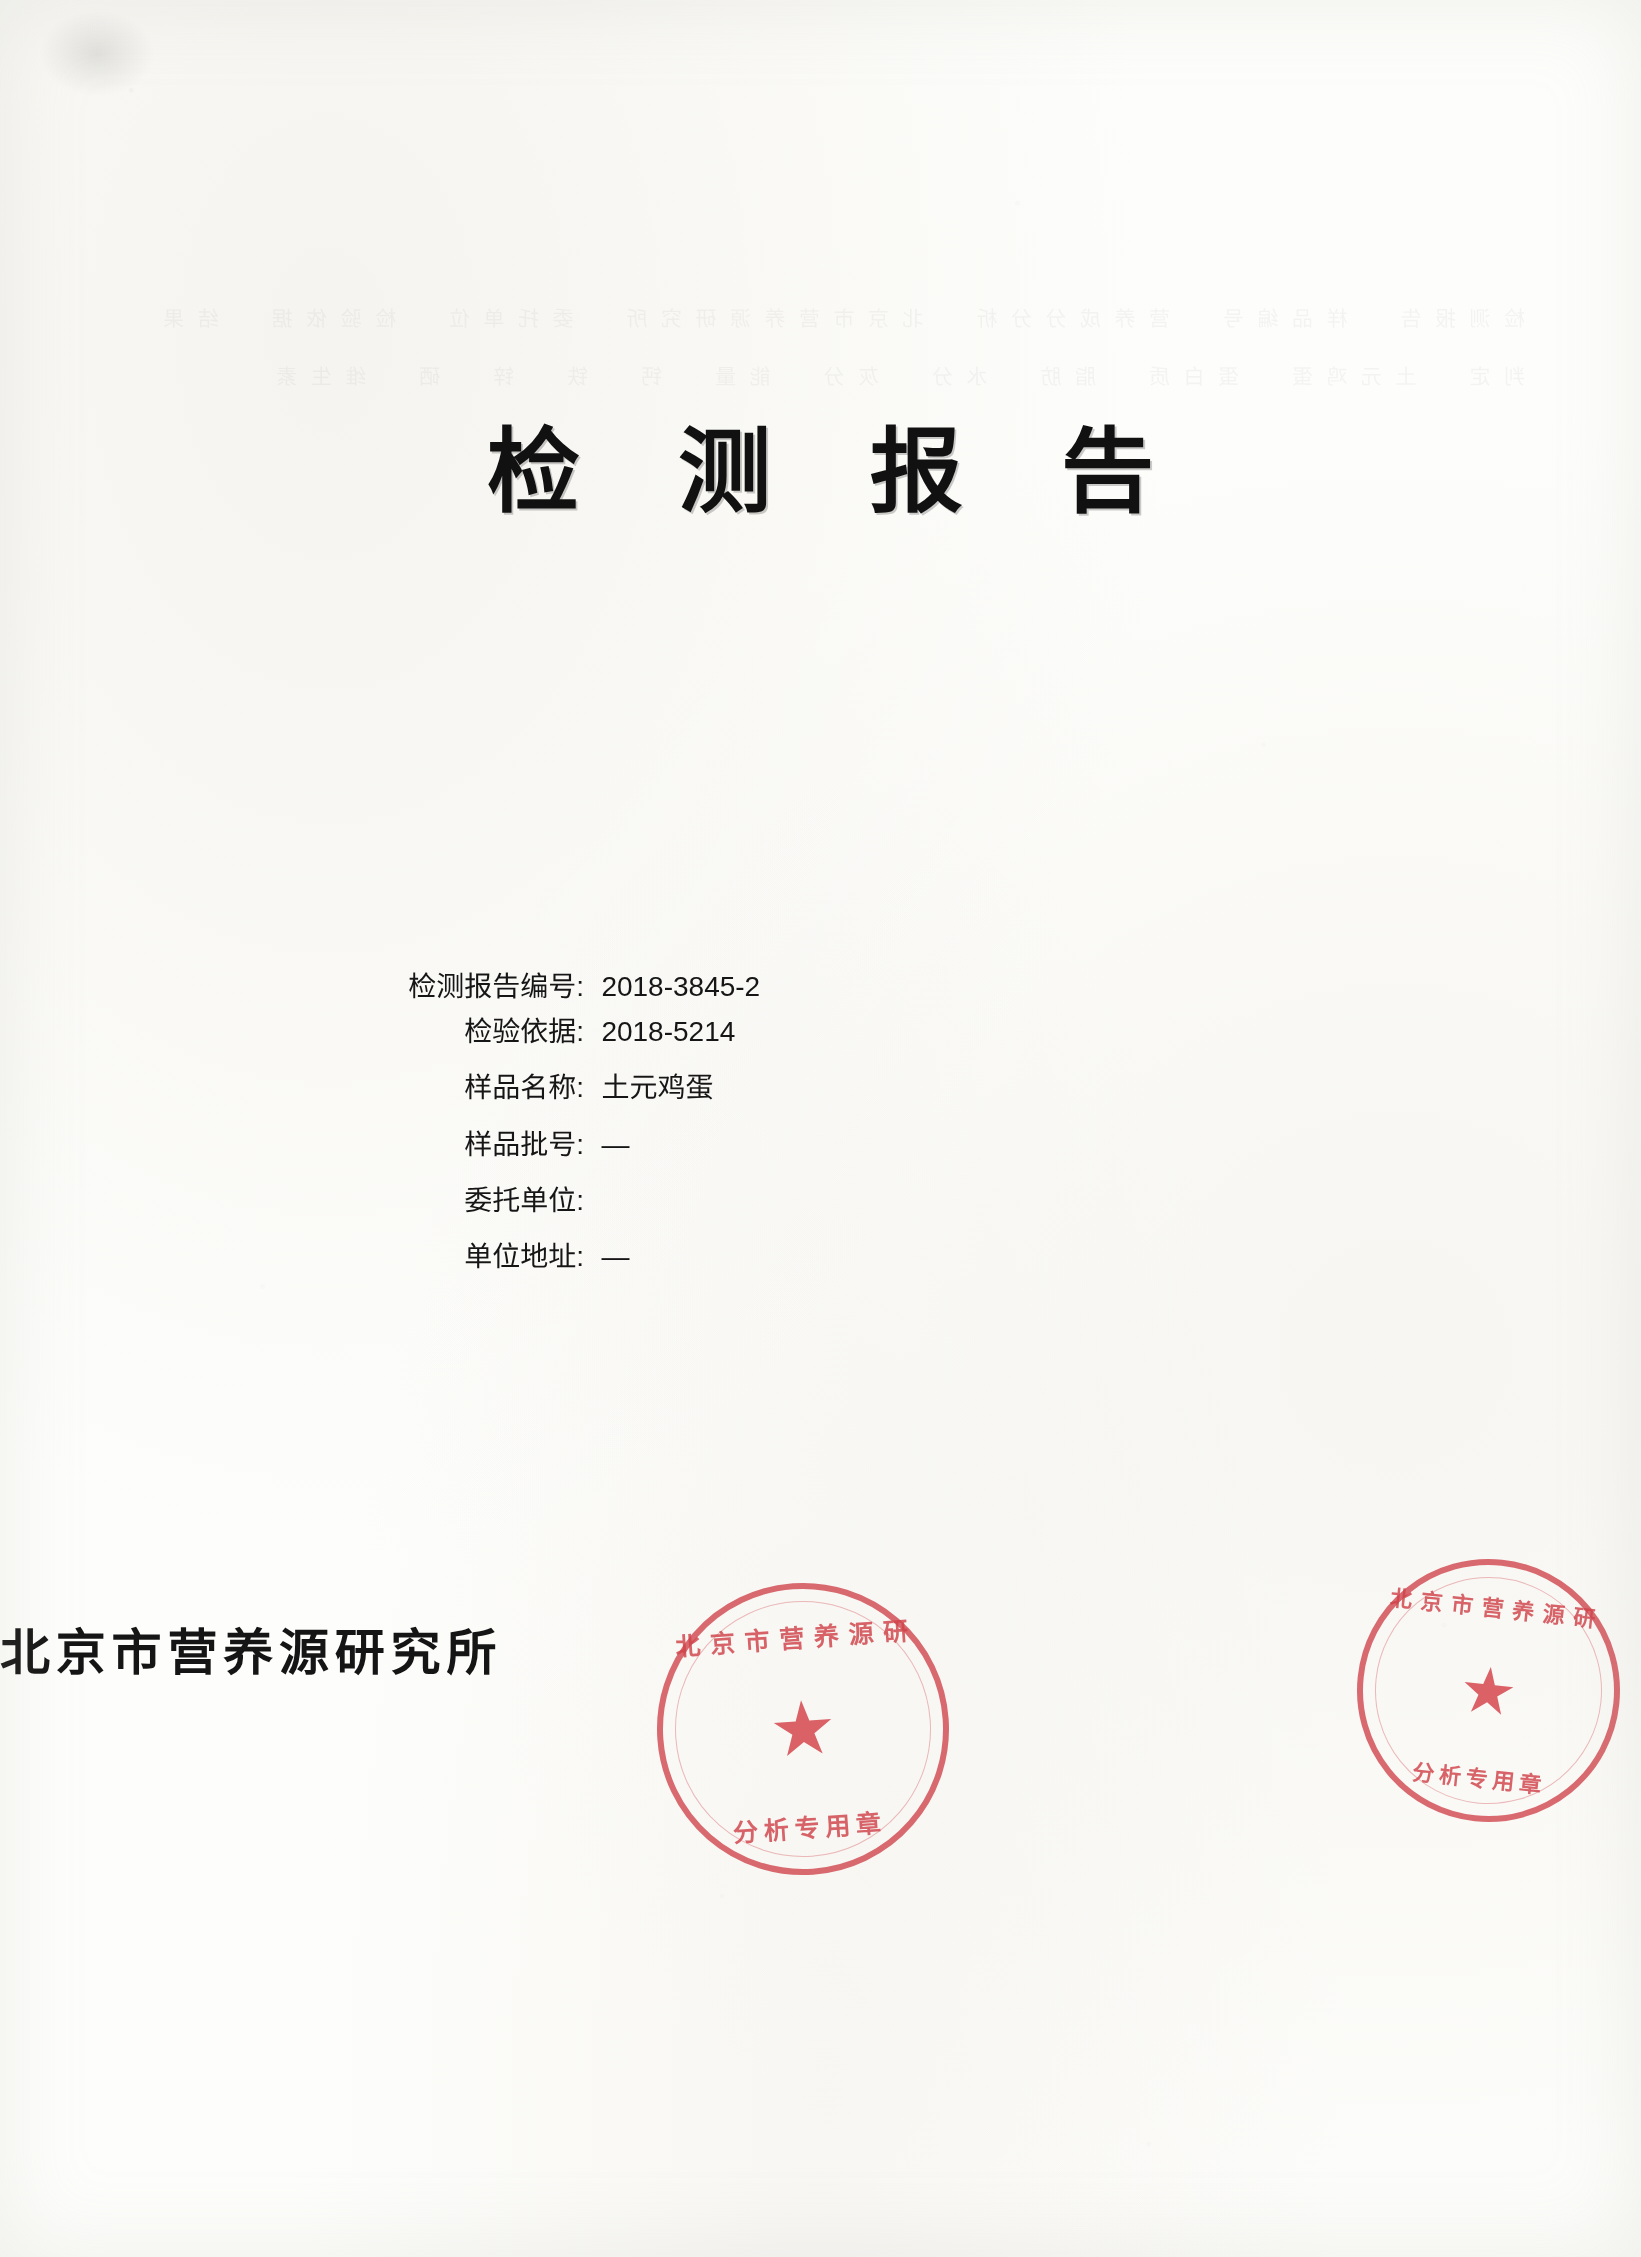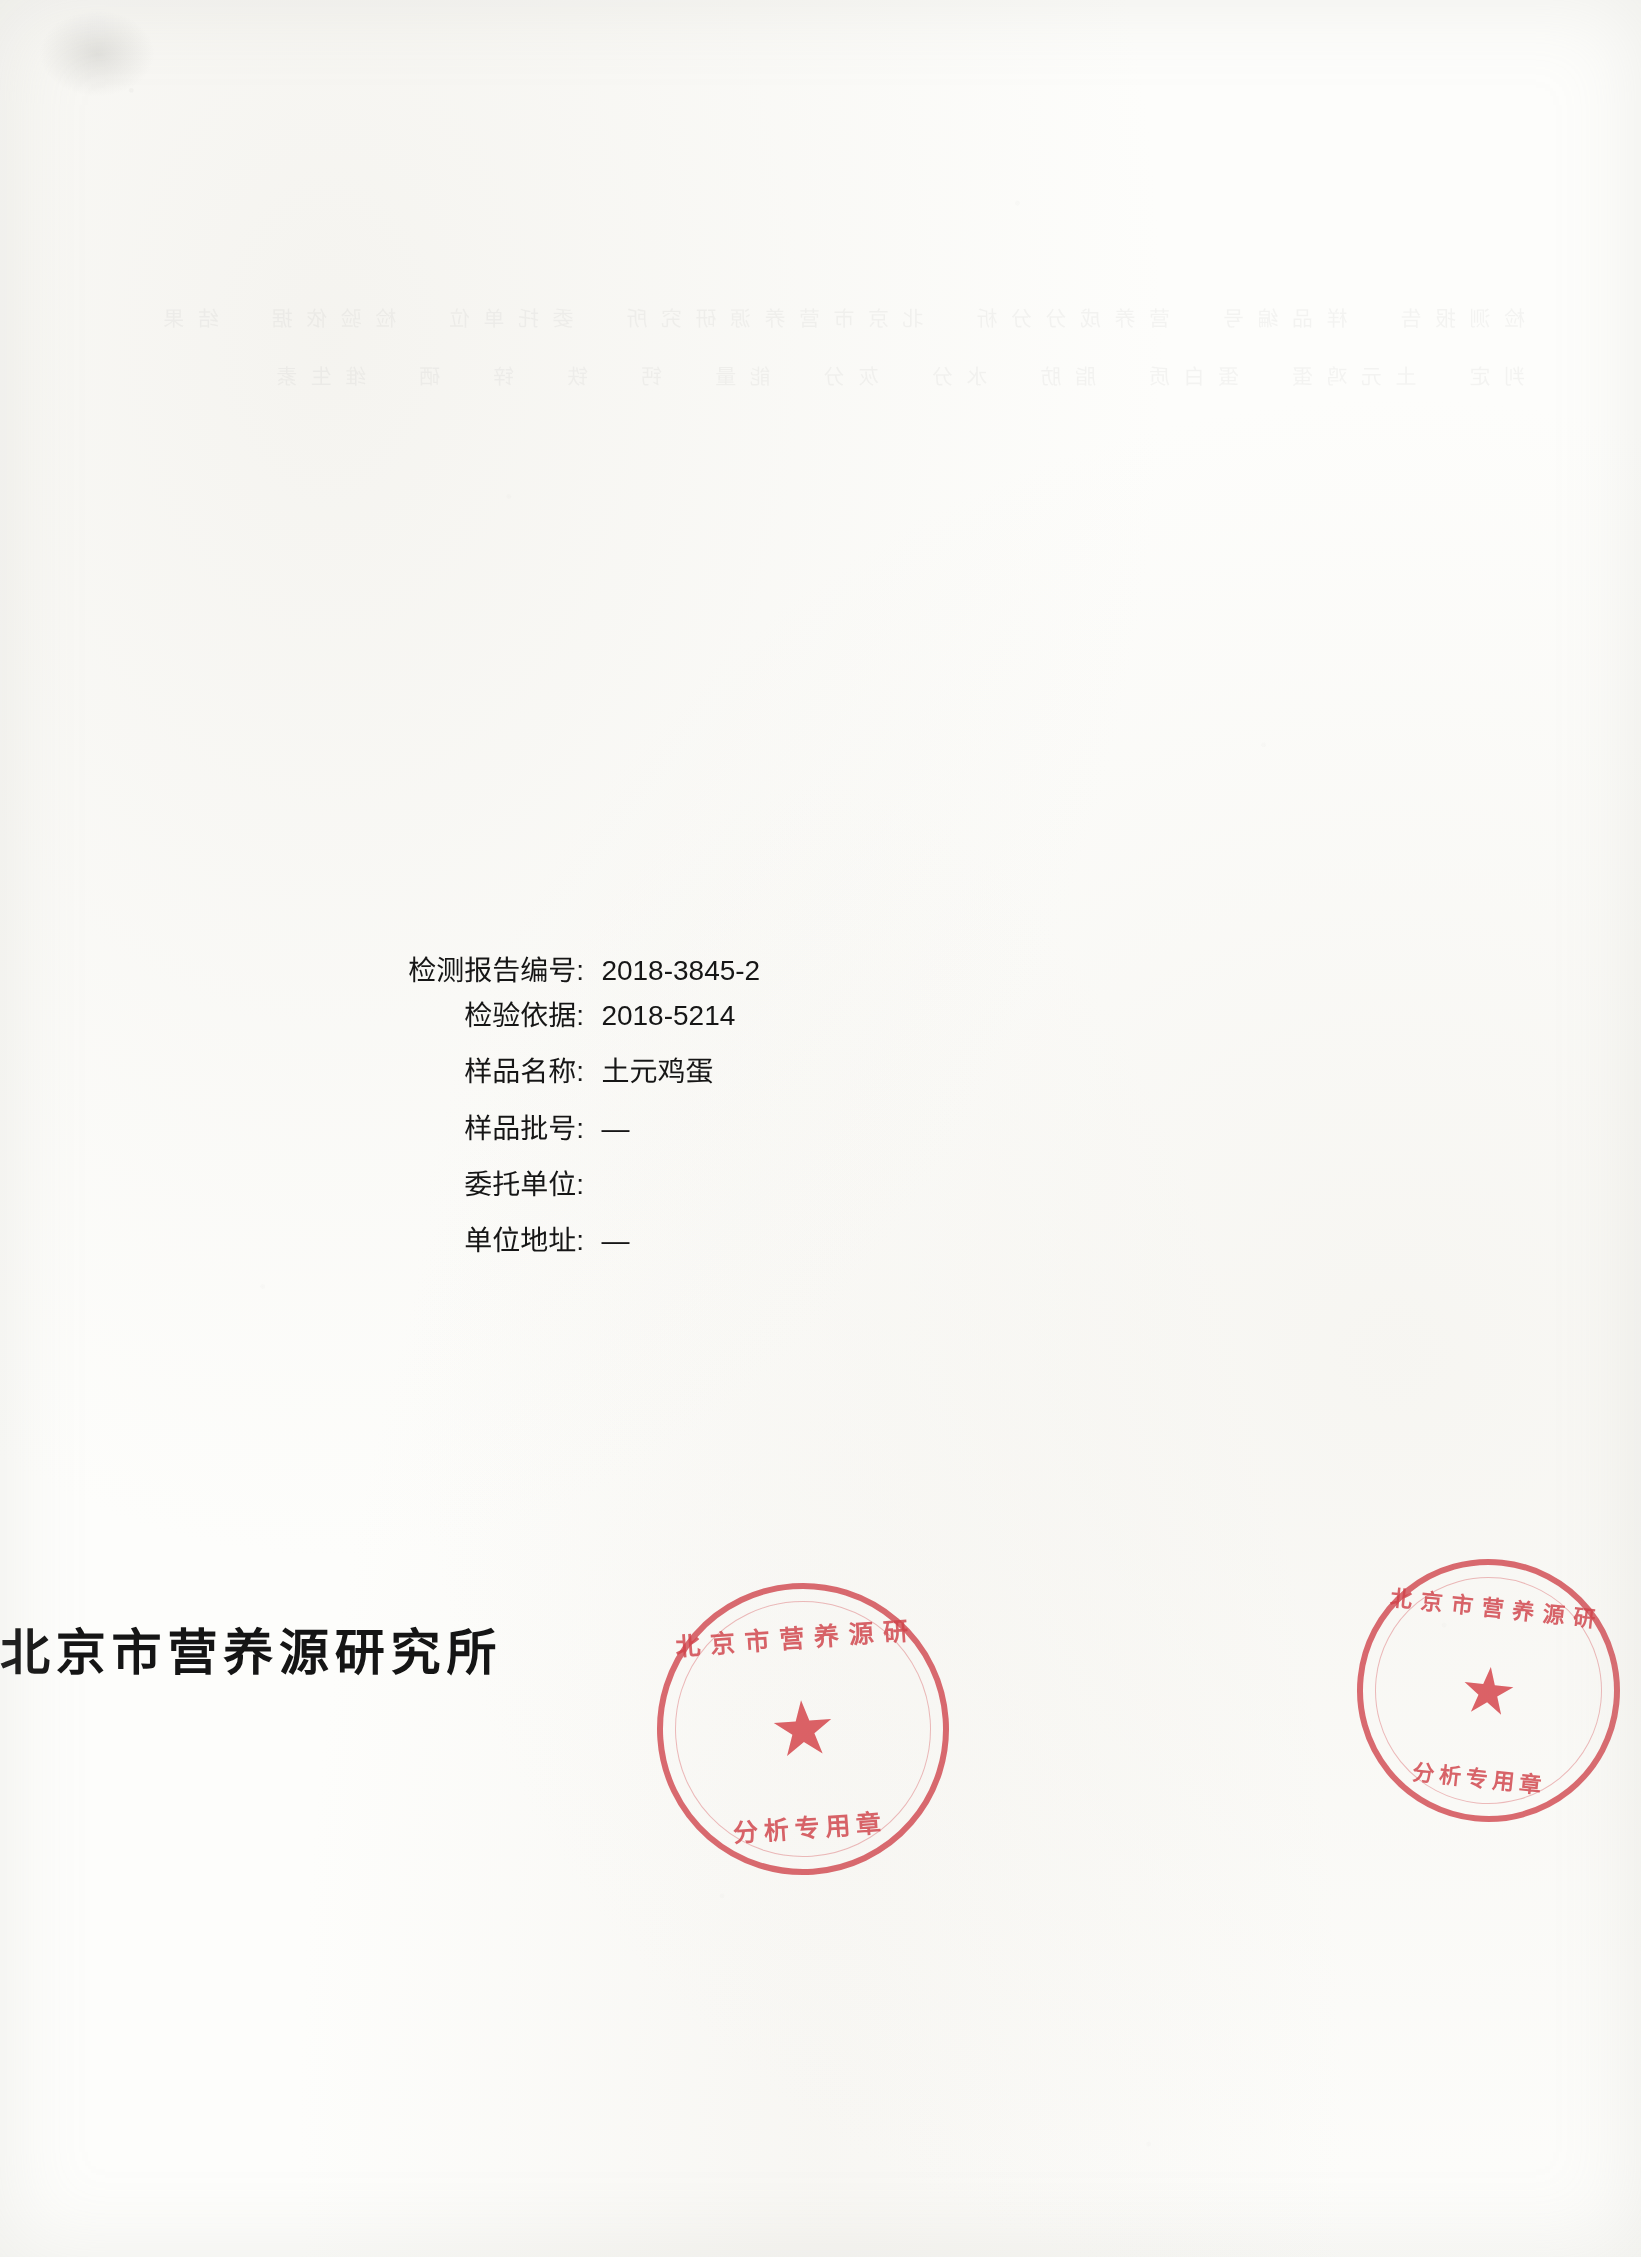--- a/index.html
+++ b/index.html
@@ -78,21 +78,21 @@
     left: 343px;
     width: 869px;
   }
   .meta-row {
     display: flex;
     align-items: baseline;
     margin-bottom: 17.4px;
     font-size: 28px;
     line-height: 39px;
   }
-  .meta-row.tight { margin-bottom: 5.8px; }
+  .meta-row.tight { margin-bottom: 5.8px; margin-top: 16px; }
   .meta-label {
     width: 241px;
     text-align: right;
     padding-right: 17.4px;
     white-space: nowrap;
     color: #161616;
   }
   .meta-value {
     white-space: nowrap;
     color: #161616;
@@ -209,20 +209,21 @@
 </style>
 </head>
 <body>
 
 <div class="page">
 
   <div class="paper-noise"></div>
   <div class="corner-smudge"></div>
   <div class="ghost-text">检测报告 样品编号 营养成分分析 北京市营养源研究所 委托单位 检验依据 结果判定 土元鸡蛋 蛋白质 脂肪 水分 灰分 能量 钙 铁 锌 硒 维生素</div>
 
+  <div class="doc-title">检 测 报 告</div>
 
   <div class="meta-block">
 
     <div class="meta-row tight">
       <span class="meta-label">检测报告编号:</span>
       <span class="meta-value">2018-3845-2</span>
     </div>
 
     <div class="meta-row">
       <span class="meta-label">检验依据:</span>

